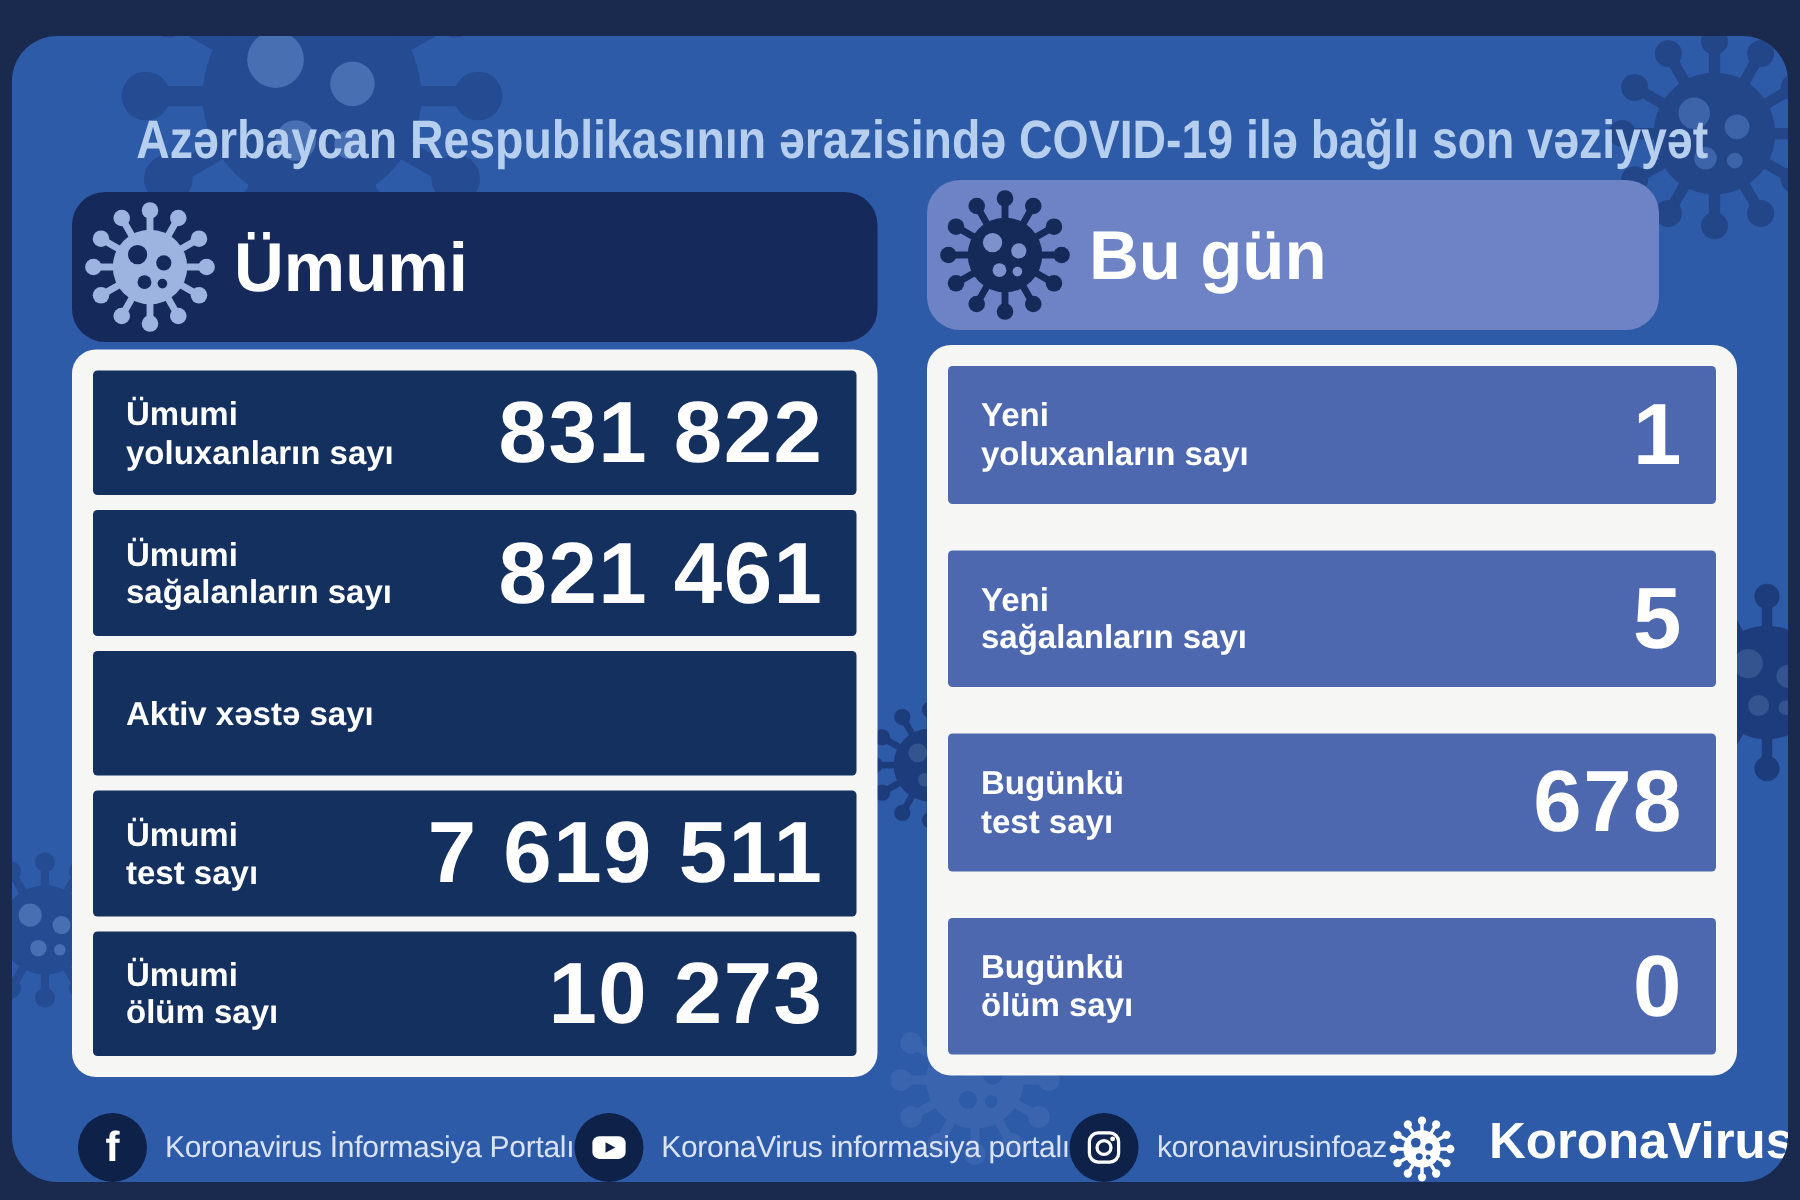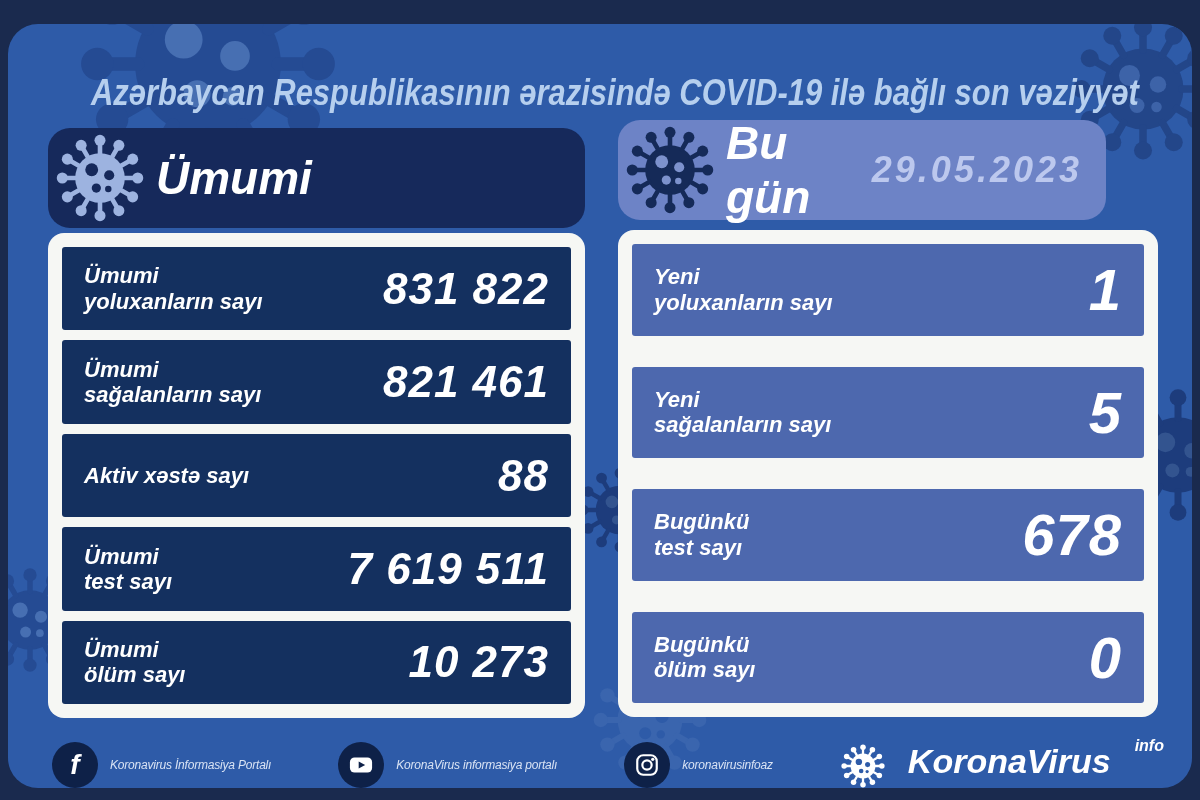--- a/index.html
+++ b/index.html
@@ -4,21 +4,21 @@
 <style>
   html,body { margin:0; padding:0; }
   body {
     width:1200px; height:800px;
     background:#1a2a4e;
     font-family:"Liberation Sans", sans-serif;
     position:relative; overflow:hidden;
   }
   .main-panel {
     position:absolute; left:8px; top:24px; width:1184px; height:764px;
-    background:#2e5ba8; border-radius:30px; overflow:hidden;font-style:italic;
+    background:#2e5ba8; border-radius:30px; overflow:hidden;
   }
   
   .virus { display:block; }
   .deco { position:absolute; }
   .deco-1 { width:270px; height:270px; left:65px;  top:-95px; color:#254b93; --dot:#476fb2; }
   .deco-2 { width:150px; height:150px; left:1060px; top:-10px; color:#234689; --dot:#3d63a8; }
   .deco-3 { width:90px;  height:90px;  left:567px; top:441px; color:#1d3c7c; --dot:#33548f; }
   .deco-4 { width:140px; height:140px; left:1100px; top:361px; color:#1d3c7c; --dot:#33548f; }
   .deco-5 { width:120px; height:120px; left:582px; top:636px; color:#3a65ae; --dot:#2e5ba8; }
   .deco-6 { width:110px; height:110px; left:-33px; top:541px; color:#254b93; --dot:#476fb2; }
@@ -60,34 +60,34 @@
   .row {
     flex:1; display:flex; align-items:center; justify-content:space-between;
     padding:0 22px; border-radius:3px;
   }
   .row.dark  { background:#14305f; }
   .row.light { background:#4d68ae; }
   .row-label {
     font-size:22px; font-weight:bold; color:#ffffff;
     line-height:1.15; white-space:pre-line;
   }
-  .row-value { font-size:44px; font-weight:bold; color:#ffffff; letter-spacing:1px; white-space:nowrap; }
+  .row-value { font-size:58px; font-weight:bold; color:#ffffff; letter-spacing:1px; white-space:nowrap; }
   .row.light .row-value { font-size:58px; }
 
   .footer {
     position:absolute; left:44px; top:714px; width:1112px; height:54px;
     display:flex; align-items:center; justify-content:space-between;
   }
   .social { display:flex; align-items:center; gap:12px; }
   .social-circle {
     width:46px; height:46px; border-radius:50%; background:#0e2148;
     display:flex; align-items:center; justify-content:center; flex:0 0 auto;
   }
   .social-label {
-    font-size:12px; color:#d9e3f4; letter-spacing:-0.2px; white-space:nowrap;text-align:right;
+    font-size:20px; color:#d9e3f4; letter-spacing:-0.2px; white-space:nowrap;text-align:right;
   }
   .fb-glyph { color:#ffffff; font-size:28px; font-weight:bold; line-height:1; }
   .logo { display:flex; align-items:flex-start; gap:22px; }
   .logo-virus { width:46px; height:46px; color:#ffffff; --dot:#2e5ba8; margin-top:2px; }
   .logo-text { font-size:34px; font-weight:bold; color:#ffffff; line-height:1.2; }
   .logo-sup  { font-size:16px; font-weight:bold; color:#ffffff; position:relative; top:-4px; margin-left:2px; }
 </style>
 </head>
 <body>
 
@@ -152,40 +152,38 @@
 yoluxanların sayı</div>
       <div class="row-value">831 822</div>
     </div>
     <div class="row dark">
       <div class="row-label">Ümumi
 sağalanların sayı</div>
       <div class="row-value">821 461</div>
     </div>
     <div class="row dark">
       <div class="row-label">Aktiv xəstə sayı</div>
-      <div class="row-value">88</div>
     </div>
     <div class="row dark">
       <div class="row-label">Ümumi
 test sayı</div>
       <div class="row-value">7 619 511</div>
     </div>
     <div class="row dark">
       <div class="row-label">Ümumi
 ölüm sayı</div>
       <div class="row-value">10 273</div>
     </div>
   </div>
 
   <div class="col-header" id="right-header">
     <svg class="virus hdr-icon dark-virus" viewBox="0 0 100 100">
         <use href="#virus-shape"></use>
       </svg>
     <div class="hdr-title">Bu gün</div>
-    <div class="hdr-date">29.05.2023</div>
   </div>
 
   <div class="card" id="right-card">
     <div class="row light">
       <div class="row-label">Yeni
 yoluxanların sayı</div>
       <div class="row-value">1</div>
     </div>
     <div class="row light">
       <div class="row-label">Yeni

